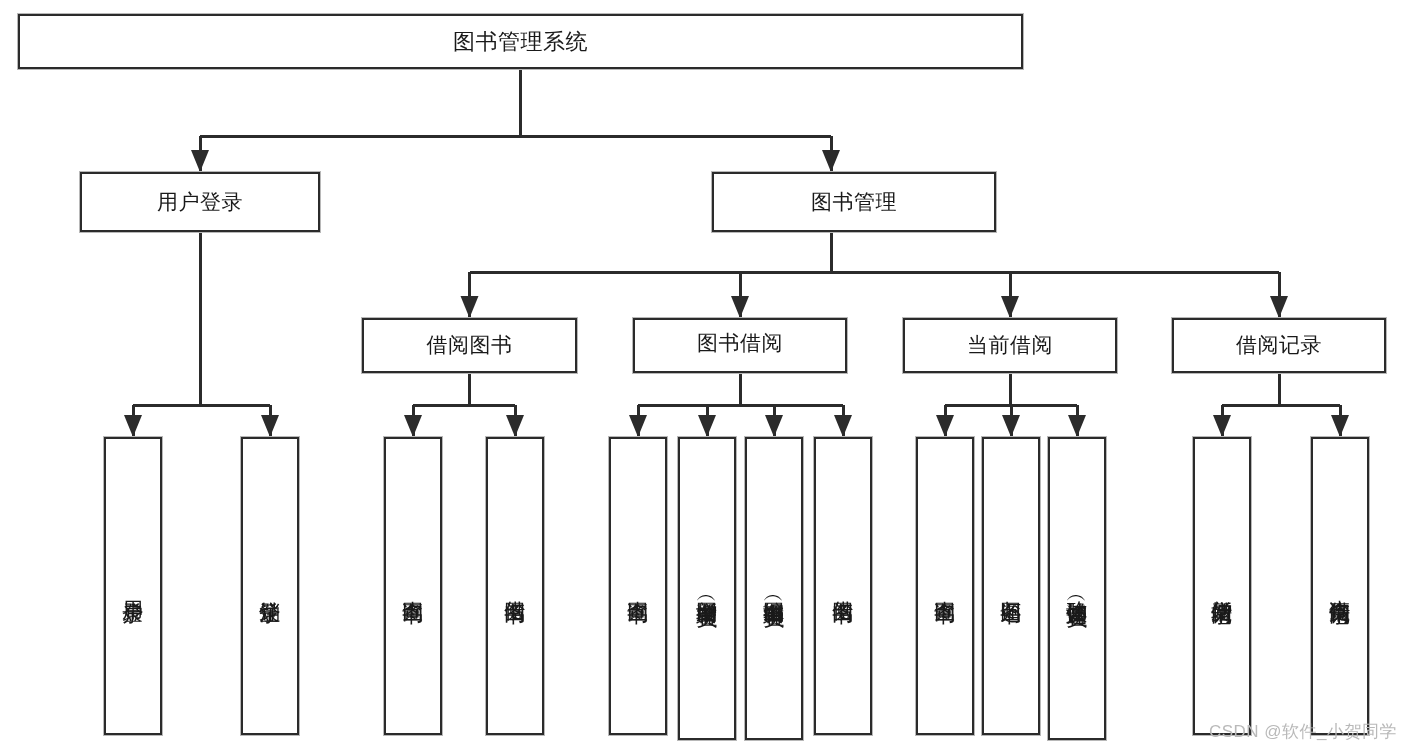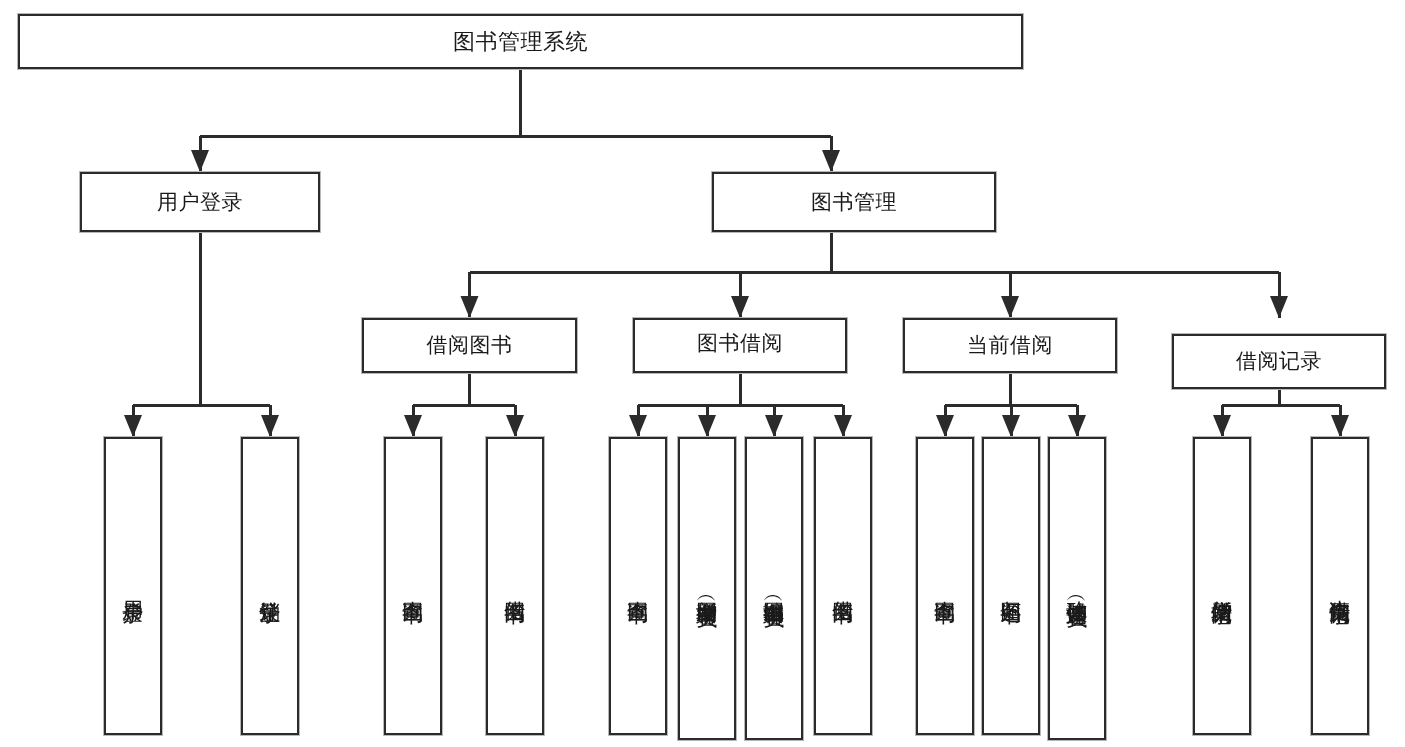--- a/index.html
+++ b/index.html
@@ -116,21 +116,21 @@
       </div>
       <div class="node-box" style="left: 362px; top: 318px; width: 215px; height: 55px;">
         <span class="node-label">借阅图书</span>
       </div>
       <div class="node-box" style="left: 633px; top: 318px; width: 214px; height: 55px; font-family: Liberation Mono, monospace;">
         <span class="node-label">图书借阅</span>
       </div>
       <div class="node-box" style="left: 903px; top: 318px; width: 214px; height: 55px;">
         <span class="node-label">当前借阅</span>
       </div>
-      <div class="node-box" style="left: 1172px; top: 318px; width: 214px; height: 55px; margin-top: 16px;">
+      <div class="node-box" style="left: 1172px; top: 318px; width: 214px; height: 55px;">
         <span class="node-label">借阅记录</span>
       </div>
       <div class="node-box vertical" style="left: 104px; top: 437px; width: 58px; height: 298px;">
         <span class="node-label">用户登录</span>
       </div>
       <div class="node-box vertical" style="left: 241px; top: 437px; width: 58px; height: 298px;">
         <span class="node-label">注销登录</span>
       </div>
       <div class="node-box vertical" style="left: 384px; top: 437px; width: 58px; height: 298px;">
         <span class="node-label">查询图书</span>
@@ -159,13 +159,14 @@
       <div class="node-box vertical" style="left: 1048px; top: 437px; width: 58px; height: 303px;">
         <span class="node-label">确认归还（管理员）</span>
       </div>
       <div class="node-box vertical" style="left: 1193px; top: 437px; width: 58px; height: 298px;">
         <span class="node-label">新增借阅记录</span>
       </div>
       <div class="node-box vertical" style="left: 1311px; top: 437px; width: 58px; height: 298px;">
         <span class="node-label">查询借阅记录</span>
       </div>
     </div>
+  <div id="watermark">CSDN @软件_小贺同学</div>
 </div>
 
 </body></html>

